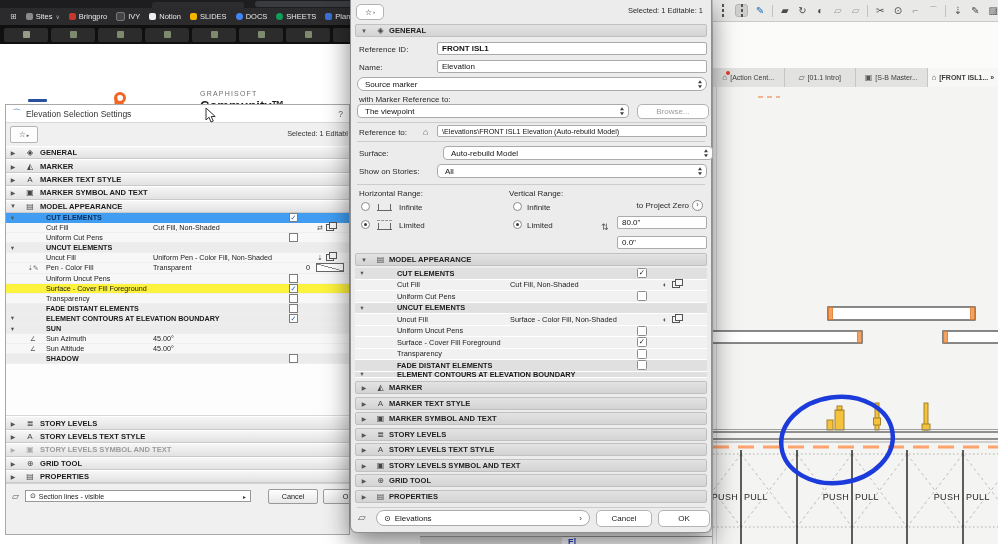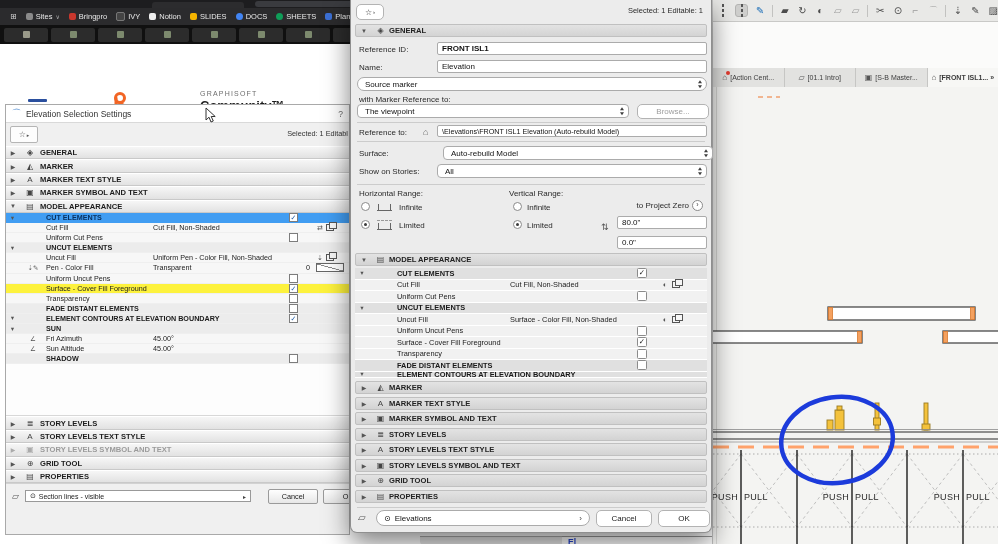--- a/index.html
+++ b/index.html
@@ -288,21 +288,21 @@
       <span class="tri">▼</span>
       <span class="lab">ELEMENT CONTOURS AT ELEVATION BOUNDARY</span>
       <span class="wcb">✓</span>
     </div>
     <div class="wrow grp">
       <span class="tri">▼</span>
       <span class="lab">SUN</span>
     </div>
     <div class="wrow">
       <span class="lic">∠</span>
-      <span class="lab">Fri Azimuth</span>
+      <span class="lab">Sun Azimuth</span>
       <span class="val">45.00°</span>
     </div>
     <div class="wrow">
       <span class="lic">∠</span>
       <span class="lab">Sun Altitude</span>
       <span class="val">45.00°</span>
     </div>
     <div class="wrow grp">
       <span class="lab">SHADOW</span>
       <span class="wcb"></span>

